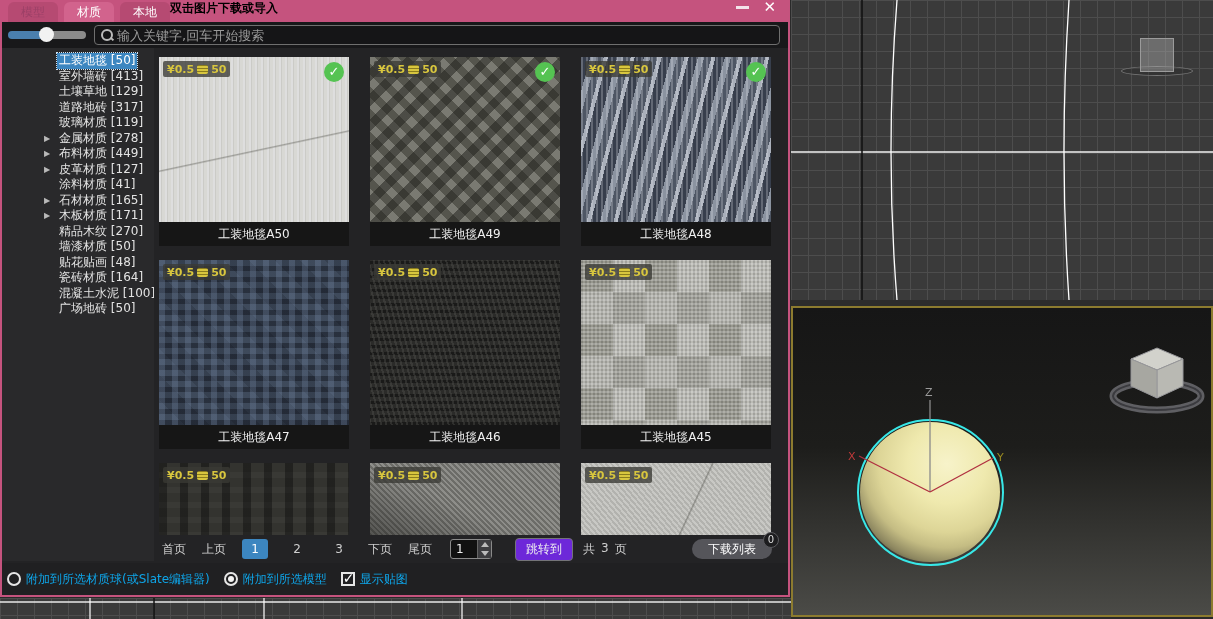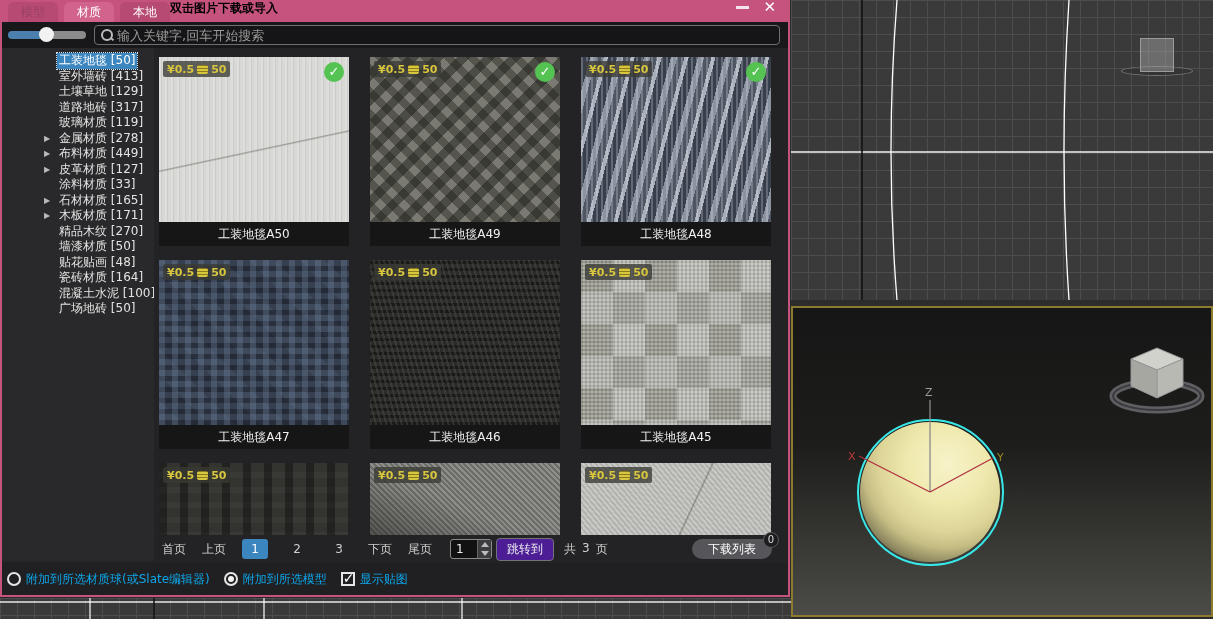--- a/index.html
+++ b/index.html
@@ -76,21 +76,21 @@
   .pg{padding:0 8px;cursor:pointer;}
   .pgnum{min-width:26px;height:20px;line-height:20px;text-align:center;margin:0 8px;border-radius:3px;cursor:pointer;}
   .pgnum.act{background:#3c86c0;color:#fff;}
   .jumpwrap{display:flex;align-items:center;margin-left:10px;border:1px solid #8a8a8a;border-radius:3px;background:#111;height:20px;}
   .jumpwrap input{width:26px;height:18px;background:transparent;border:none;outline:none;color:#eee;text-align:left;padding-left:5px;font-family:inherit;font-size:12px;}
   .spin{display:flex;flex-direction:column;border-left:1px solid #666;background:#3d3d40;height:18px;width:14px;}
   .spin i{flex:1;position:relative;cursor:pointer;}
   .spin i.up::after,.spin i.dn::after{content:"";position:absolute;left:3px;border-left:4px solid transparent;border-right:4px solid transparent;}
   .spin i.up::after{top:2px;border-bottom:5px solid #bbb;}
   .spin i.dn::after{bottom:2px;border-top:5px solid #bbb;}
-  .jumpbtn{margin-left:4px;padding:2px 10px;background:#4c1d95;border:1px solid #747478;border-radius:4px;color:#f0f0f0;cursor:pointer;}
+  .jumpbtn{margin-left:23px;padding:2px 10px;background:#6d28d9;border:1px solid #747478;border-radius:4px;color:#f0f0f0;cursor:pointer;}
   .totals{margin-left:10px;display:flex;gap:6px;}
   .dlwrap{position:relative;margin-left:auto;margin-right:16px;}
   .dlbtn{padding:3px 16px;background:#55555a;border-radius:10px;color:#fff;cursor:pointer;}
   .dlbadge{position:absolute;right:-7px;top:-9px;width:16px;height:16px;border-radius:50%;background:#1d1d1f;border:1px solid #5a5a5e;color:#ddd;font-size:10px;text-align:center;line-height:14px;}
 
   .optrow{position:absolute;left:0;right:0;top:563px;height:32px;background:#202022;display:flex;align-items:center;color:#0ea5e9;padding-left:5px;gap:8px;}
   .radio{width:14px;height:14px;border:2px solid #e6e6e6;border-radius:50%;position:relative;flex:none;cursor:pointer;}
   .radio.on::after{content:"";position:absolute;left:2px;top:2px;width:6px;height:6px;border-radius:50%;background:#f2f2f2;}
   .cbx{width:14px;height:14px;border:2px solid #e6e6e6;position:relative;flex:none;cursor:pointer;color:#fff;}
   .cbx.on::after{content:"\2713";position:absolute;left:0;top:-4px;font-size:14px;font-weight:bold;}
@@ -171,21 +171,21 @@
     <div class="sidebar">
       <ul>
         <li class="sel"><span class="lbl">工装地毯 [50]</span></li>
         <li><span class="lbl">室外墙砖 [413]</span></li>
         <li><span class="lbl">土壤草地 [129]</span></li>
         <li><span class="lbl">道路地砖 [317]</span></li>
         <li><span class="lbl">玻璃材质 [119]</span></li>
         <li class="arrowed"><span class="lbl">金属材质 [278]</span></li>
         <li class="arrowed"><span class="lbl">布料材质 [449]</span></li>
         <li class="arrowed"><span class="lbl">皮革材质 [127]</span></li>
-        <li><span class="lbl">涂料材质 [33]</span></li>
+        <li><span class="lbl">涂料材质 [41]</span></li>
         <li class="arrowed"><span class="lbl">石材材质 [165]</span></li>
         <li class="arrowed"><span class="lbl">木板材质 [171]</span></li>
         <li><span class="lbl">精品木纹 [270]</span></li>
         <li><span class="lbl">墙漆材质 [50]</span></li>
         <li><span class="lbl">贴花贴画 [48]</span></li>
         <li><span class="lbl">瓷砖材质 [164]</span></li>
         <li><span class="lbl">混凝土水泥 [100]</span></li>
         <li><span class="lbl">广场地砖 [50]</span></li>
       </ul>
     </div>

